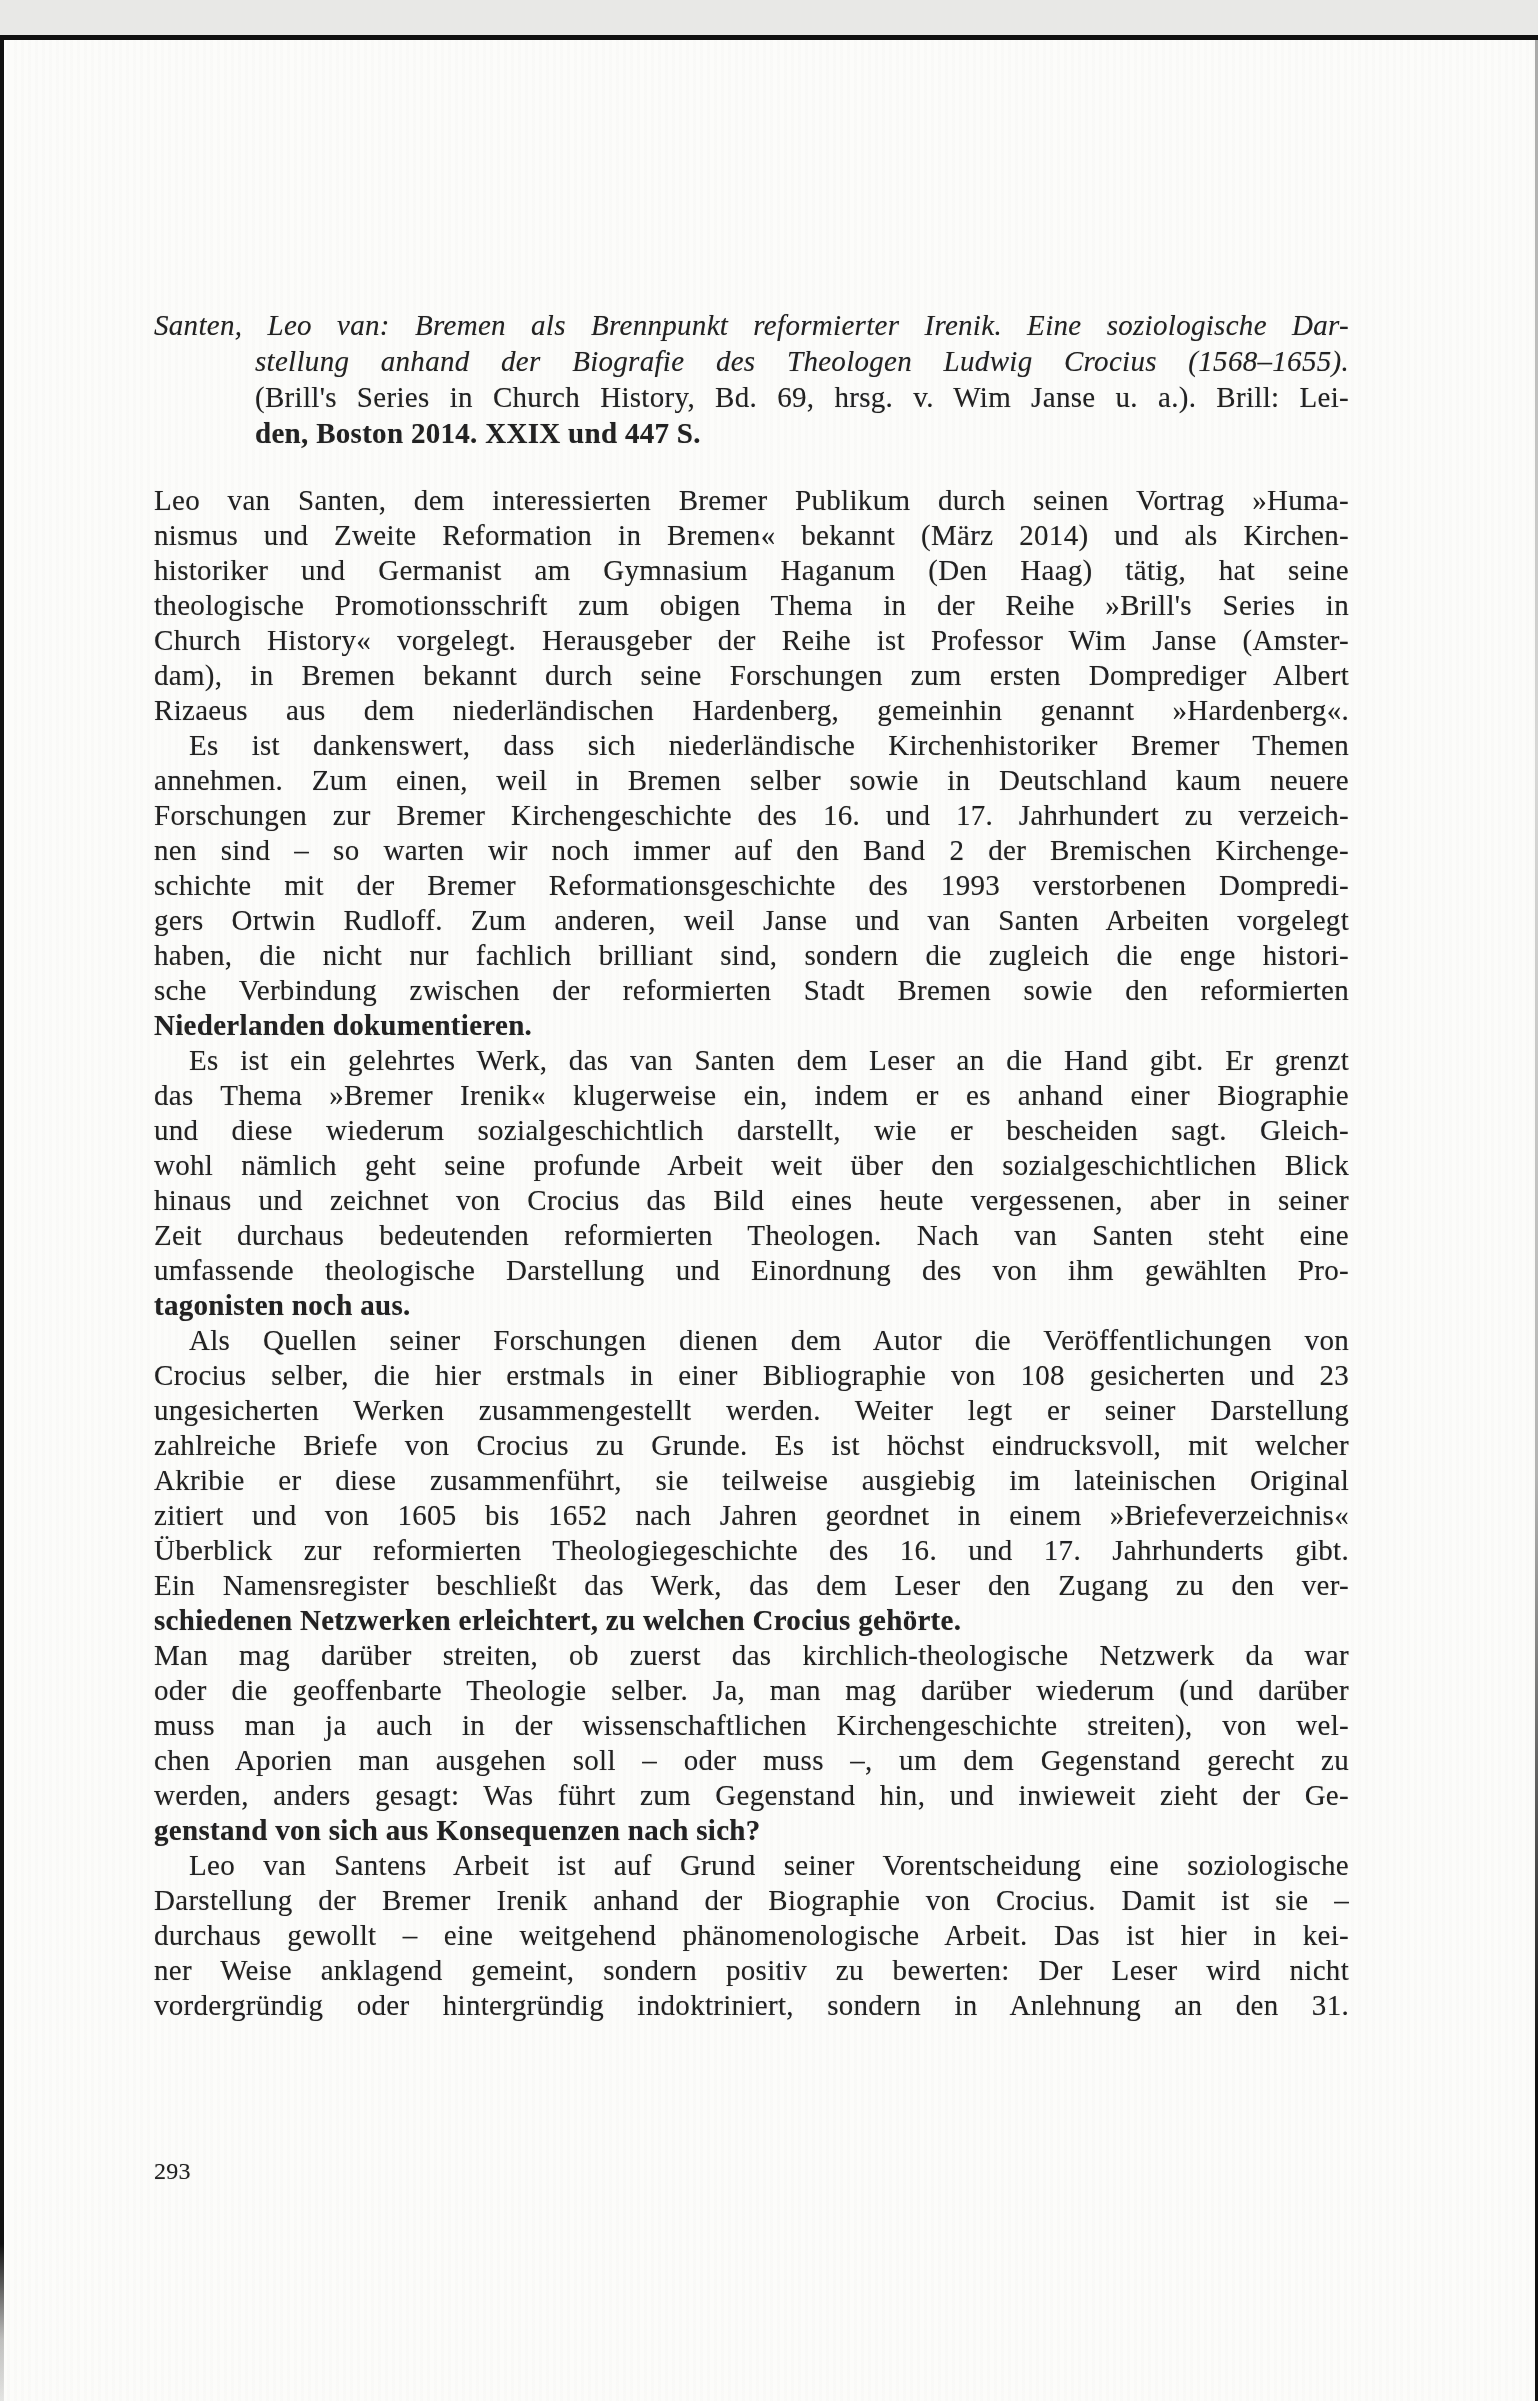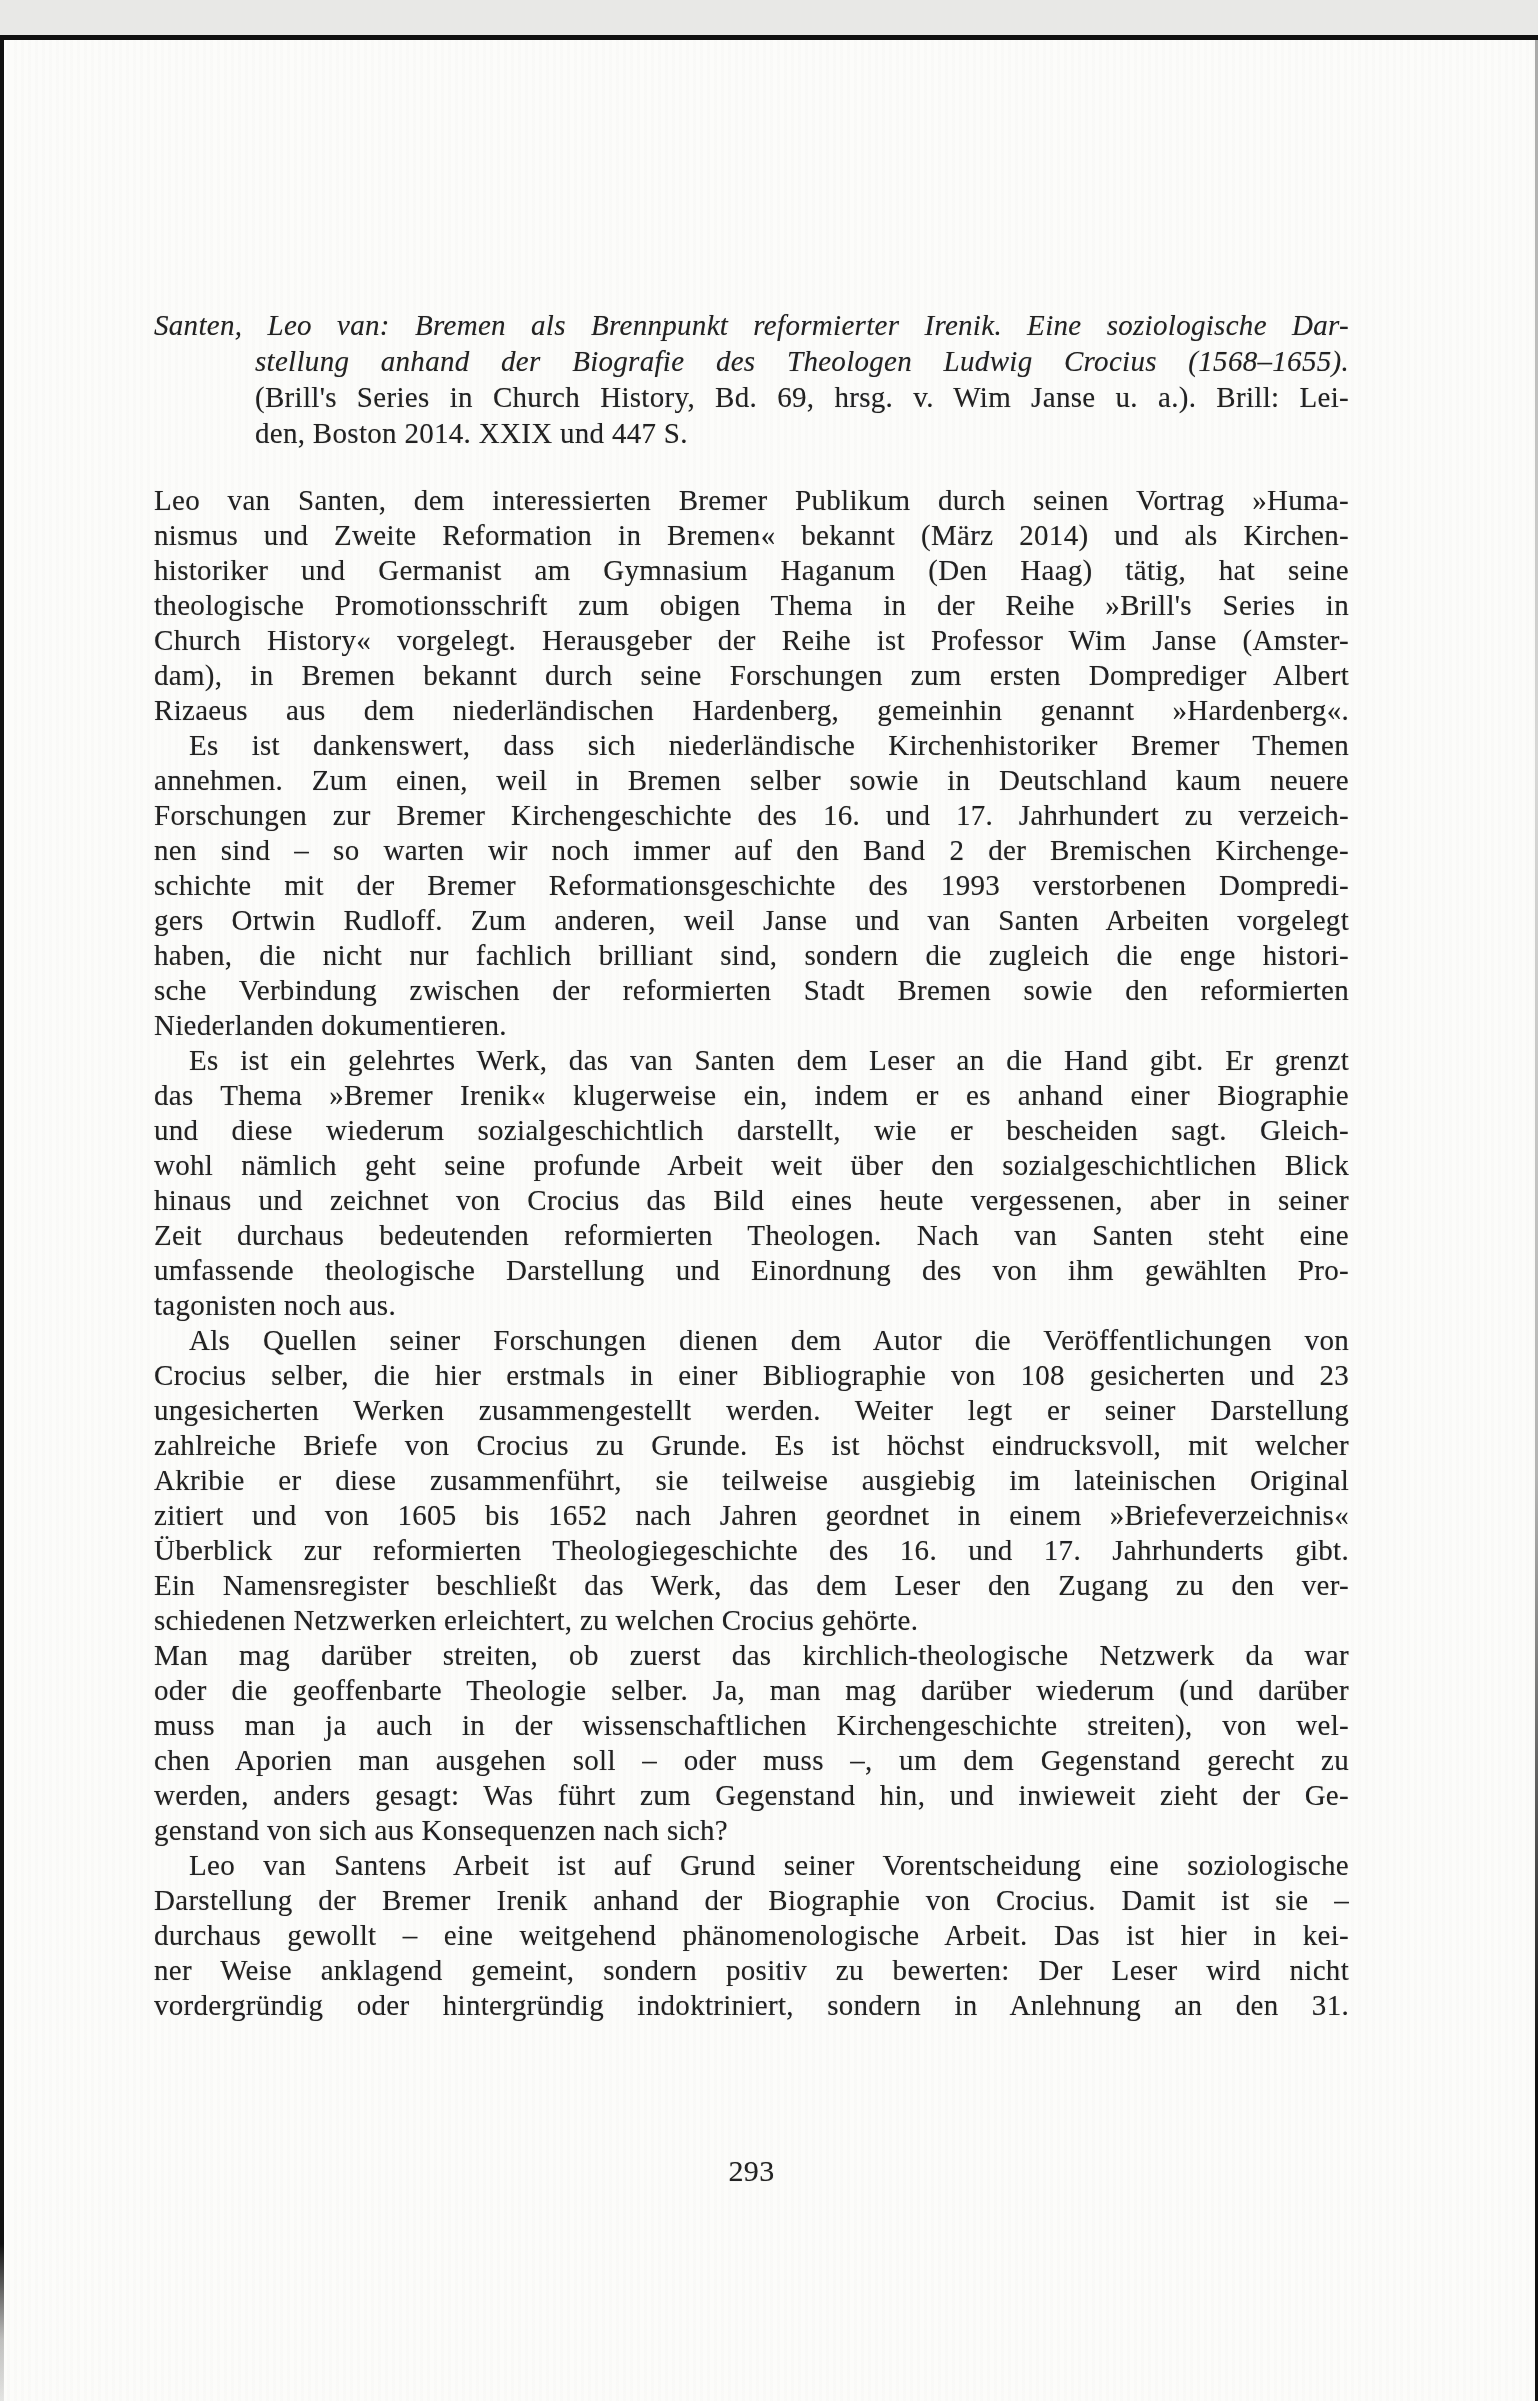--- a/index.html
+++ b/index.html
@@ -40,29 +40,29 @@
   .review {
     top: 448px;
     font-size: 29px;
     line-height: 35px;
   }
   .page-number {
     position: absolute;
     left: 154px;
     width: 1195px;
     top: 2118px;
-    font-size: 30px;
+    font-size: 24px;
     line-height: 36px;
-    text-align: center;
+    text-align: left;
     letter-spacing: 0.3px;
     text-shadow: 0 0 0.9px rgba(30,30,30,0.35);
   }
 
   .line { text-align: justify; text-align-last: justify; }
-  .line.endline { text-align-last: left; }
+  .line.endline { text-align-last: left; font-weight: bold; }
   .line.italic { font-style: italic; }
   .line.hang { padding-left: 101px; }
   .line.firstline { text-indent: 35px; }
   .paragraph { margin: 0; }
 </style>
 </head>
 <body>
 
 <div class="page">
   <div class="edge edge-top"></div>

